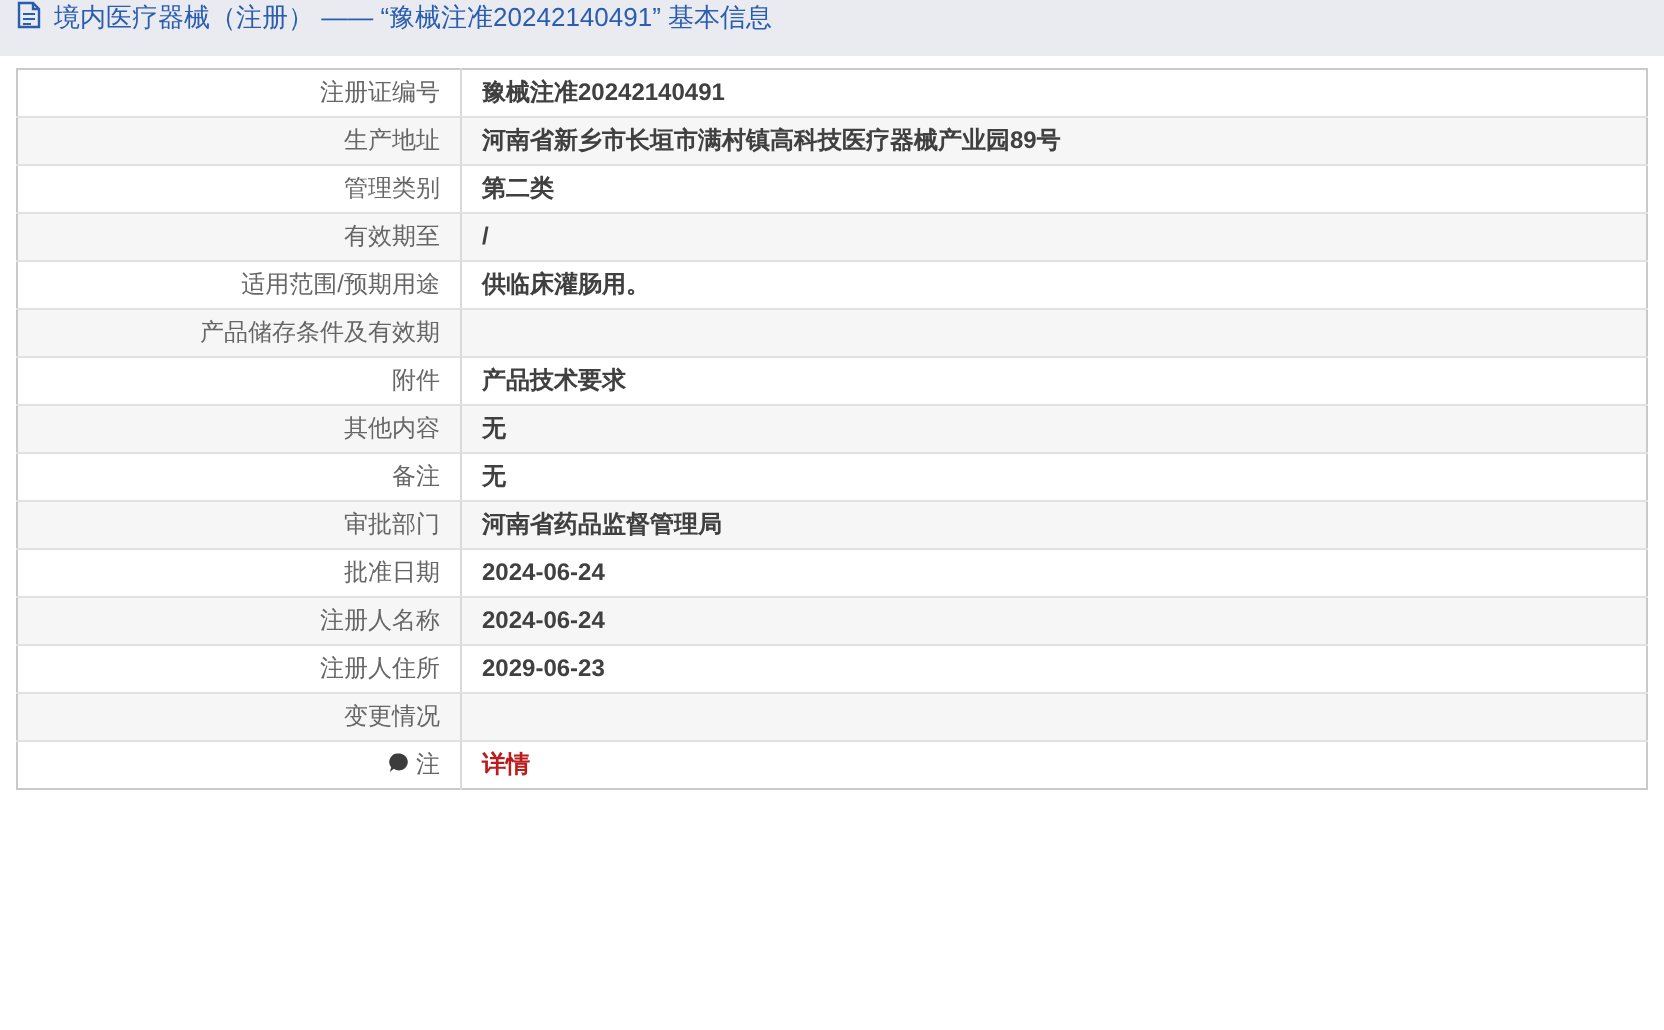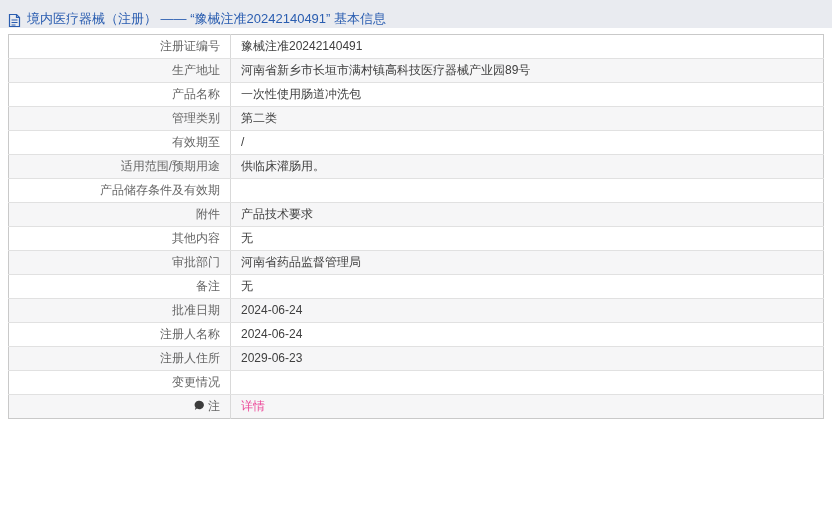--- a/index.html
+++ b/index.html
@@ -5,21 +5,21 @@
   * { box-sizing: border-box; }
   html, body {
     margin: 0; padding: 0;
     width: 832px; height: 515px;
     background: #ffffff;
     font-family: "Liberation Sans", "DejaVu Sans", sans-serif;
   }
   .header-bar {
     width: 100%; height: 28px;
     background: #e9ebf0;
-    display: flex; align-items: flex-end;
+    display: flex; align-items: flex-start;
     padding: 0 8px; gap: 6px;
     color: #2a5db0;
     font-size: 13px;
     white-space: nowrap;
   }
   .doc-icon { display: inline-flex; align-items: center; }
   .table-wrap { margin: 6px 8px 0 8px; border-radius: 16px; }
   table.info-table {
     width: 100%;
     border-collapse: collapse;
@@ -37,23 +37,23 @@
   table.info-table tr:last-child td { border-bottom: none; }
   table.info-table tr:nth-child(even) td { background: #f6f6f7; }
   td.label-cell {
     width: 222px;
     text-align: right;
     color: #666666;
     border-right: 1px solid #d9d9d9;
     padding-right: 12px;
     white-space: nowrap;
   }
-  td.value-cell { color: #404040; word-break: break-all; }
+  td.value-cell { color: #404040; word-break: break-all; font-weight: bold; }
   td.value-cell a {
-    color: #ec4899;
+    color: #b91c1c;
     text-decoration: none;
     cursor: pointer;
   }
   .note-icon {
     display: inline-block;
     vertical-align: -1px;
     margin-right: 3px;
     line-height: 0;
   }
 </style>
@@ -78,24 +78,20 @@
     <tbody>
         <tr>
           <td class="label-cell"><span>注册证编号</span></td>
           <td class="value-cell">豫械注准20242140491</td>
         </tr>
         <tr>
           <td class="label-cell"><span>生产地址</span></td>
           <td class="value-cell">河南省新乡市长垣市满村镇高科技医疗器械产业园89号</td>
         </tr>
         <tr>
-          <td class="label-cell"><span>产品名称</span></td>
-          <td class="value-cell">一次性使用肠道冲洗包</td>
-        </tr>
-        <tr>
           <td class="label-cell"><span>管理类别</span></td>
           <td class="value-cell">第二类</td>
         </tr>
         <tr>
           <td class="label-cell"><span>有效期至</span></td>
           <td class="value-cell">/</td>
         </tr>
         <tr>
           <td class="label-cell"><span>适用范围/预期用途</span></td>
           <td class="value-cell">供临床灌肠用。</td>
@@ -106,26 +102,26 @@
         </tr>
         <tr>
           <td class="label-cell"><span>附件</span></td>
           <td class="value-cell">产品技术要求</td>
         </tr>
         <tr>
           <td class="label-cell"><span>其他内容</span></td>
           <td class="value-cell">无</td>
         </tr>
         <tr>
+          <td class="label-cell"><span>备注</span></td>
+          <td class="value-cell">无</td>
+        </tr>
+        <tr>
           <td class="label-cell"><span>审批部门</span></td>
           <td class="value-cell">河南省药品监督管理局</td>
-        </tr>
-        <tr>
-          <td class="label-cell"><span>备注</span></td>
-          <td class="value-cell">无</td>
         </tr>
         <tr>
           <td class="label-cell"><span>批准日期</span></td>
           <td class="value-cell">2024-06-24</td>
         </tr>
         <tr>
           <td class="label-cell"><span>注册人名称</span></td>
           <td class="value-cell">2024-06-24</td>
         </tr>
         <tr>

